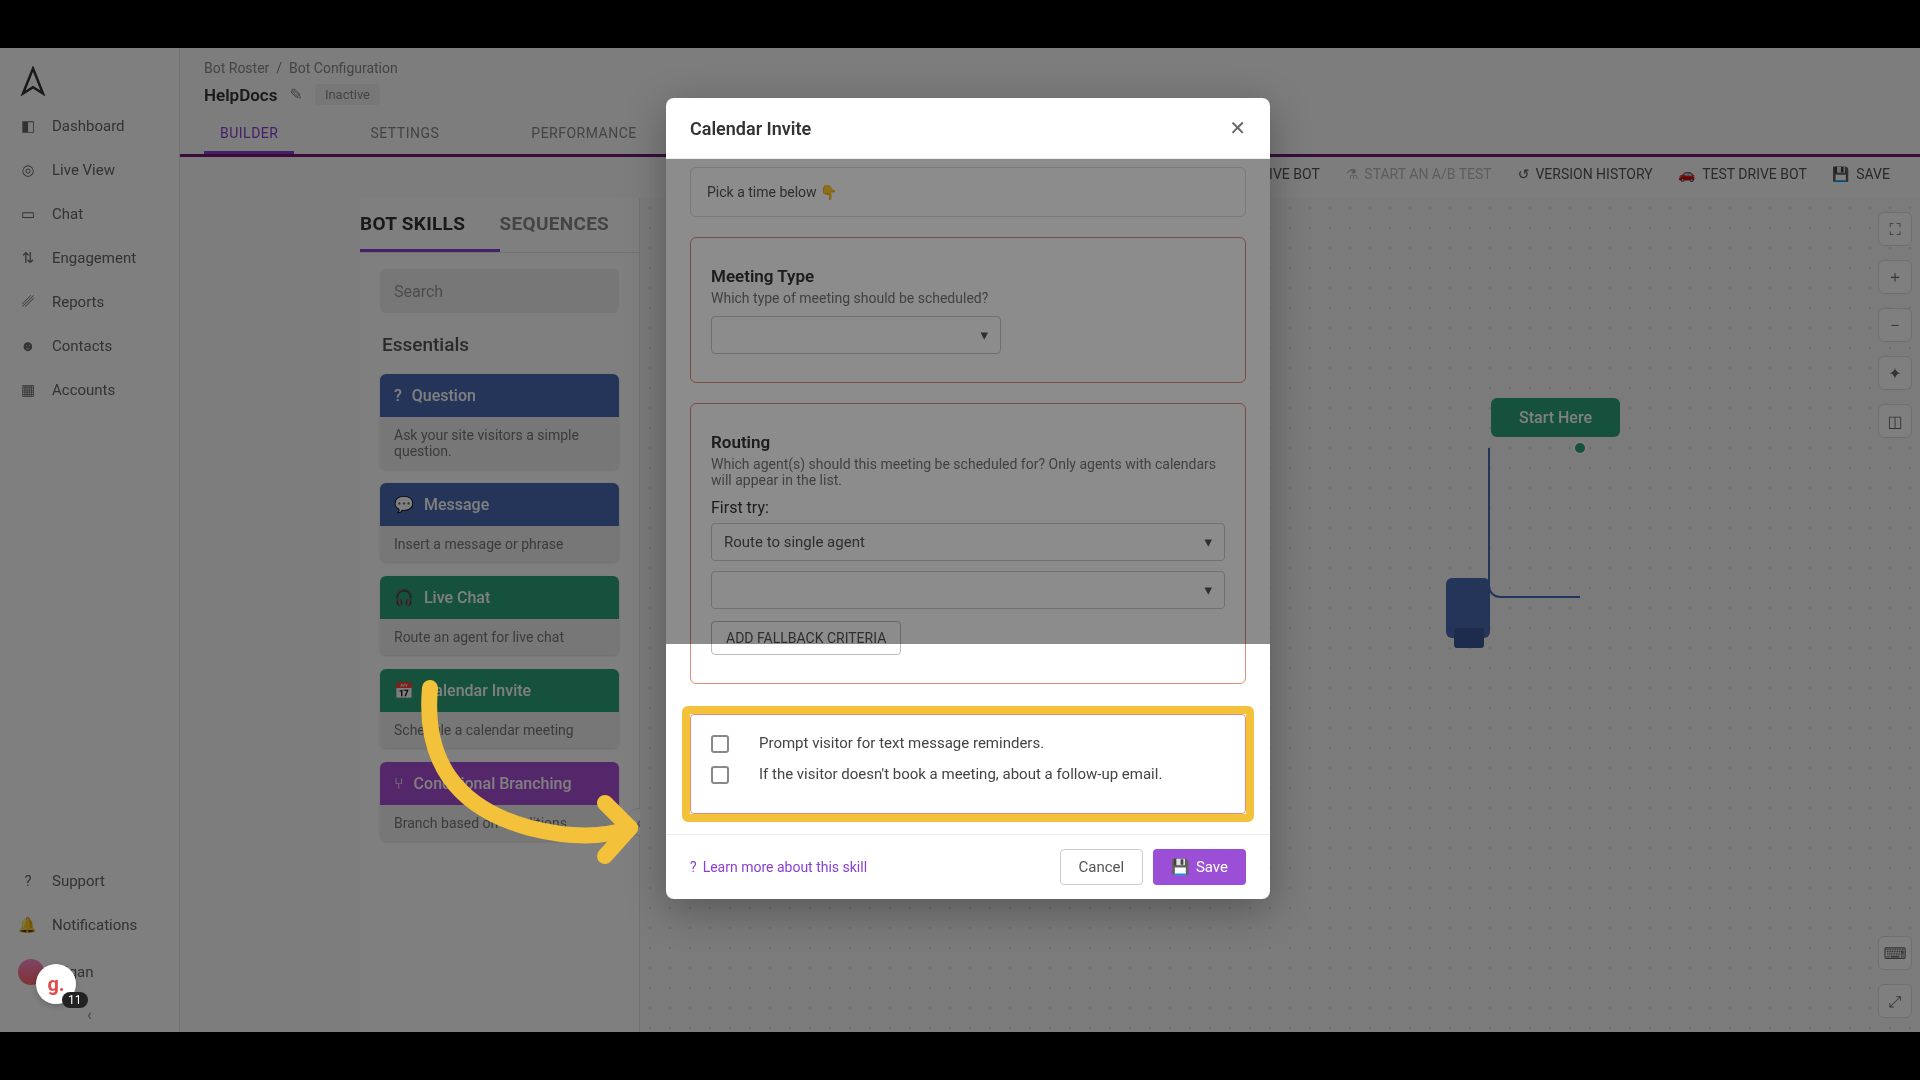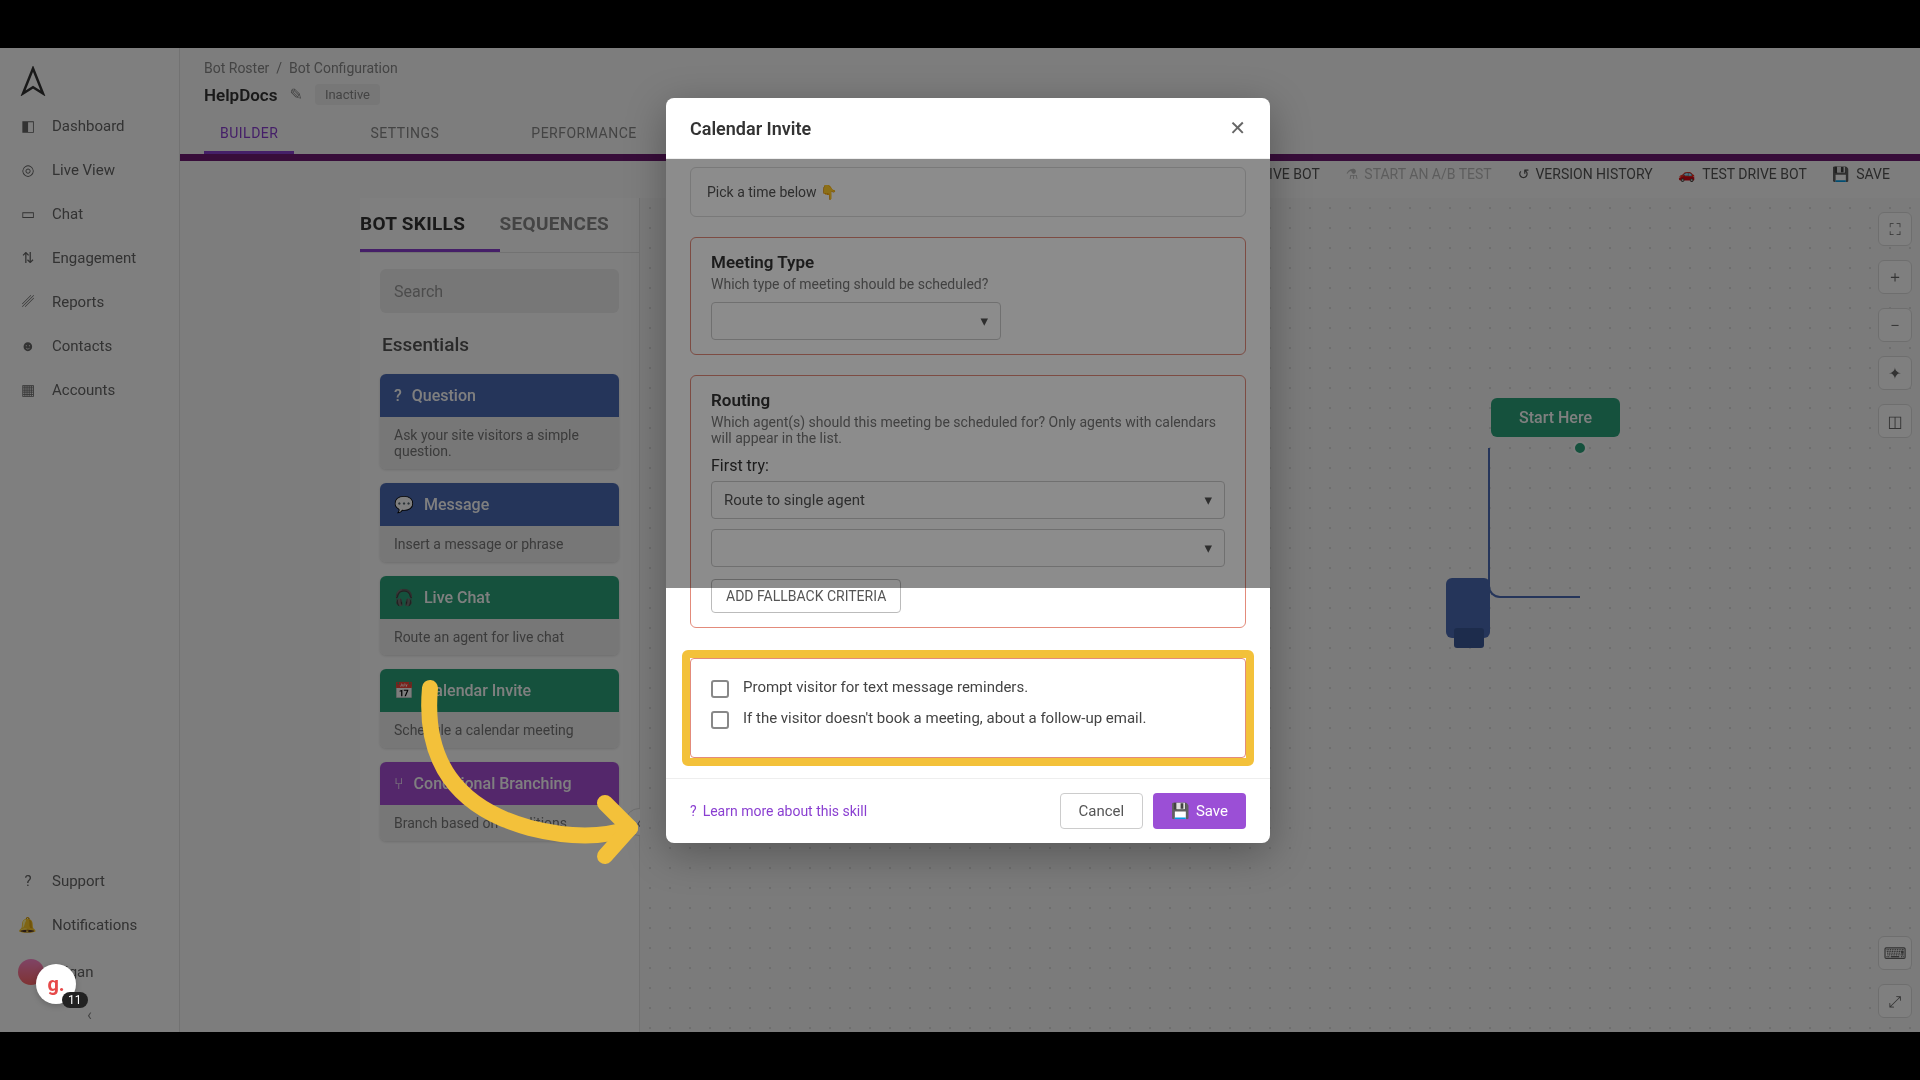--- a/index.html
+++ b/index.html
@@ -20,21 +20,21 @@
   .collapse-btn { text-align:center; padding:8px; color:#888; cursor:pointer; }
 
   
   .main { position:absolute; left:180px; top:0; right:0; height:100%; background:#fafafa; }
   .crumbs { padding: 12px 24px 4px; font-size:14px; color:#888; }
   .crumbs a { color:#888; text-decoration:none; }
   .title-row { padding: 4px 24px 10px; display:flex; align-items:center; gap:12px; }
   .title-row h1 { font-size:17px; font-weight:600; color:#333; }
   .badge-inactive { background:#eee; color:#888; padding:3px 10px; border-radius:4px; font-size:13px; }
   .pencil { color:#888; cursor:pointer; }
-  .tabs-main { display:flex; gap:60px; padding:0 24px; border-bottom:7px solid #701a75; }
+  .tabs-main { display:flex; gap:60px; padding:0 24px; border-bottom:3px solid #701a75; }
   .tabs-main .tab { padding:10px 16px; font-size:14px; color:#888; letter-spacing:0.5px; cursor:pointer; }
   .tabs-main .tab.active { color:#8a3fd1; border-bottom:3px solid #8a3fd1; }
 
   
   .action-bar { position:absolute; right:30px; top:118px; display:flex; gap:26px; align-items:center; font-size:14px; color:#555; }
   .action-bar .act { display:flex; align-items:center; gap:6px; cursor:pointer; }
   .action-bar .disabled { color:#bbb; }
 
   
   .rail { position:absolute; left:180px; top:150px; width:280px; bottom:0; background:#fff; border-right:1px solid #e5e5e5; }
@@ -63,31 +63,31 @@
   .canvas-tools-bottom { position:absolute; right:8px; bottom:14px; display:flex; flex-direction:column; gap:14px; }
 
   
   .modal { position:absolute; left:666px; top:50px; width:604px; background:#fff; border-radius:8px; z-index:10; box-shadow:0 10px 40px rgba(0,0,0,0.3); display:flex; flex-direction:column; }
   .modal-head { display:flex; justify-content:space-between; align-items:center; padding:18px 24px; border-bottom:1px solid #eee; }
   .modal-head h2 { font-size:18px; font-weight:600; color:#333; }
   .close-x { font-size:20px; color:#666; cursor:pointer; }
   .modal-body { padding:0 24px 12px; max-height:760px; overflow:hidden; position:relative; }
   .modal-body-overlay { position:absolute; inset:0 0 190px 0; background:rgba(0,0,0,0.45); z-index:3; }
   .txtbox { border:1px solid #ddd; border-radius:6px; padding:16px; margin-top:8px; font-size:14px; color:#555; }
-  .formgroup { border:1px solid #e38b7b; border-radius:6px; padding:14px 20px; margin-top:20px; }
+  .formgroup { border:1px solid #e38b7b; border-radius:6px; padding:28px 20px; margin-top:20px; }
   .formgroup h3 { font-size:17px; font-weight:600; color:#333; margin-bottom:4px; }
   .formgroup .sub { font-size:14px; color:#777; margin-bottom:10px; }
   .select { border:1px solid #ccc; border-radius:4px; height:38px; display:flex; align-items:center; justify-content:space-between; padding:0 12px; color:#555; font-size:15px; background:#fff; cursor:pointer; }
   .select.sm { width:290px; }
   .label { font-size:16px; color:#333; margin:6px 0; }
   .btn-outline { border:1px solid #bbb; background:#fff; border-radius:4px; padding:8px 14px; font-size:14px; color:#555; cursor:pointer; }
   .highlight-wrap { border:8px solid #f3c13a; border-radius:6px; margin:22px -8px 0; }
   .followup { border:1px solid #e38b7b; border-radius:4px; padding:18px 20px; background:#fff; }
   .followup h3 { font-size:17px; font-weight:600; color:#333; margin-bottom:14px; }
-  .chk-row { display:flex; align-items:flex-end; gap:14px; margin-bottom:10px; }
+  .chk-row { display:flex; align-items:flex-start; gap:30px; margin-bottom:10px; }
   .chk { width:18px; height:18px; border:2px solid #888; border-radius:3px; flex-shrink:0; margin-top:2px; cursor:pointer; }
   .chk-label { font-size:15px; color:#444; line-height:1.4; }
   .modal-foot { display:flex; justify-content:space-between; align-items:center; padding:14px 24px; border-top:1px solid #eee; }
   .learn { color:#8a3fd1; font-size:14px; display:flex; align-items:center; gap:6px; cursor:pointer; }
   .foot-btns { display:flex; gap:10px; }
   .btn-cancel { border:1px solid #ccc; background:#fff; border-radius:4px; padding:8px 18px; font-size:15px; color:#555; cursor:pointer;text-align:center; }
   .btn-save { background:#9b4fd6; color:#fff; border:none; border-radius:4px; padding:8px 18px; font-size:15px; display:flex; align-items:center; gap:6px; cursor:pointer; }
 
   
   .arrow-ann { position:absolute; left:410px; top:630px; z-index:15; pointer-events:none; }

